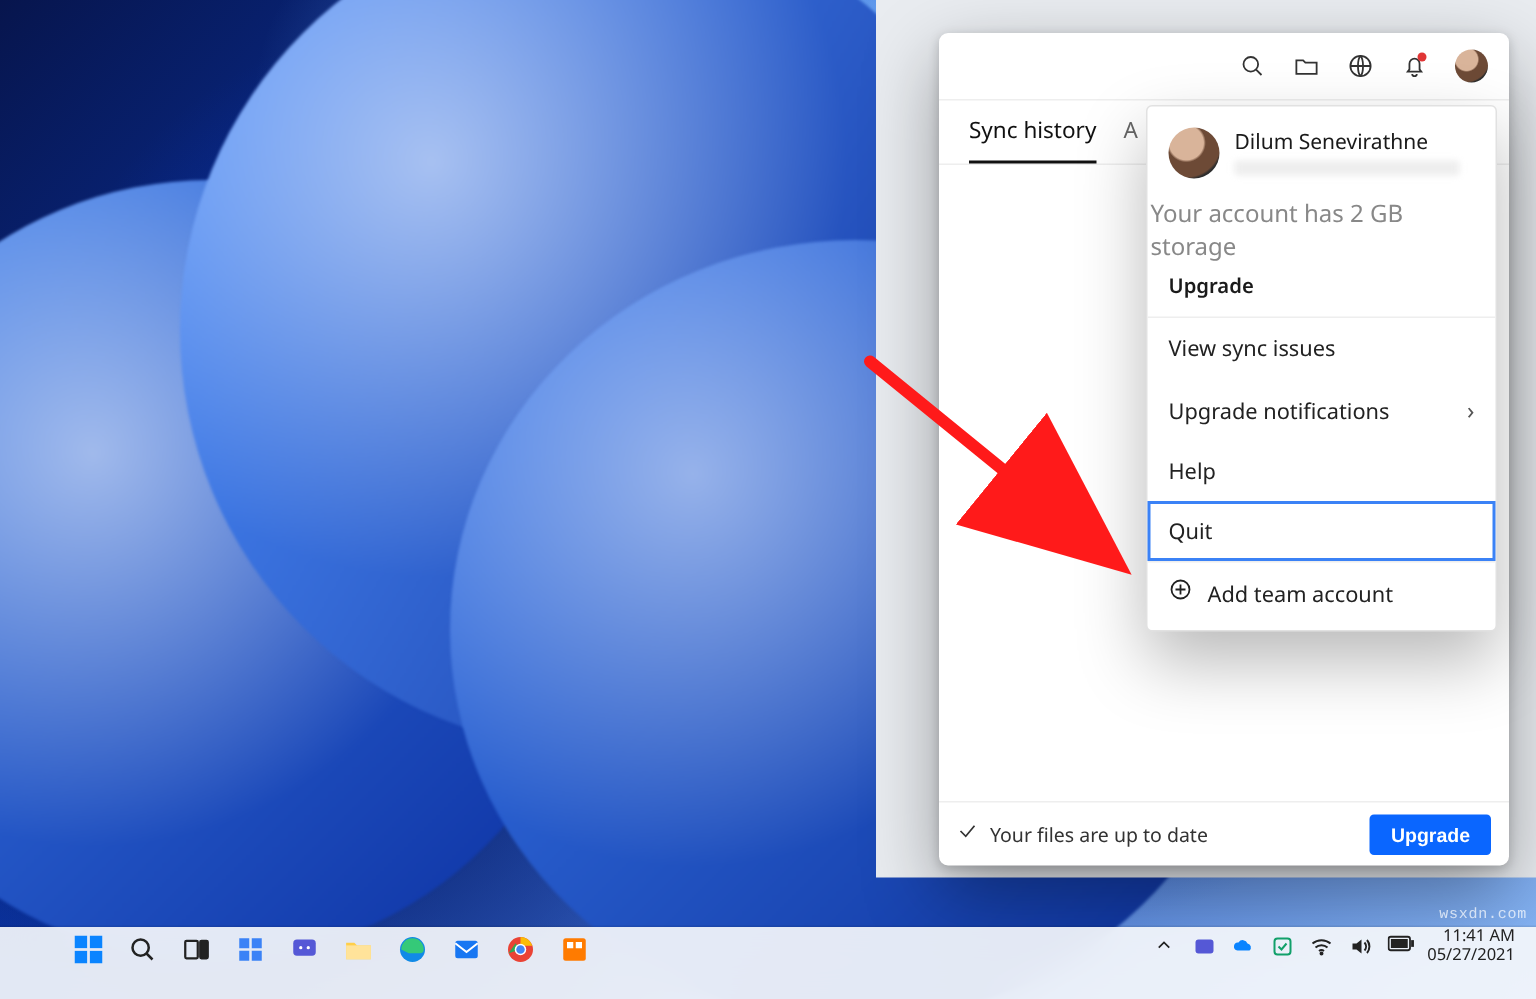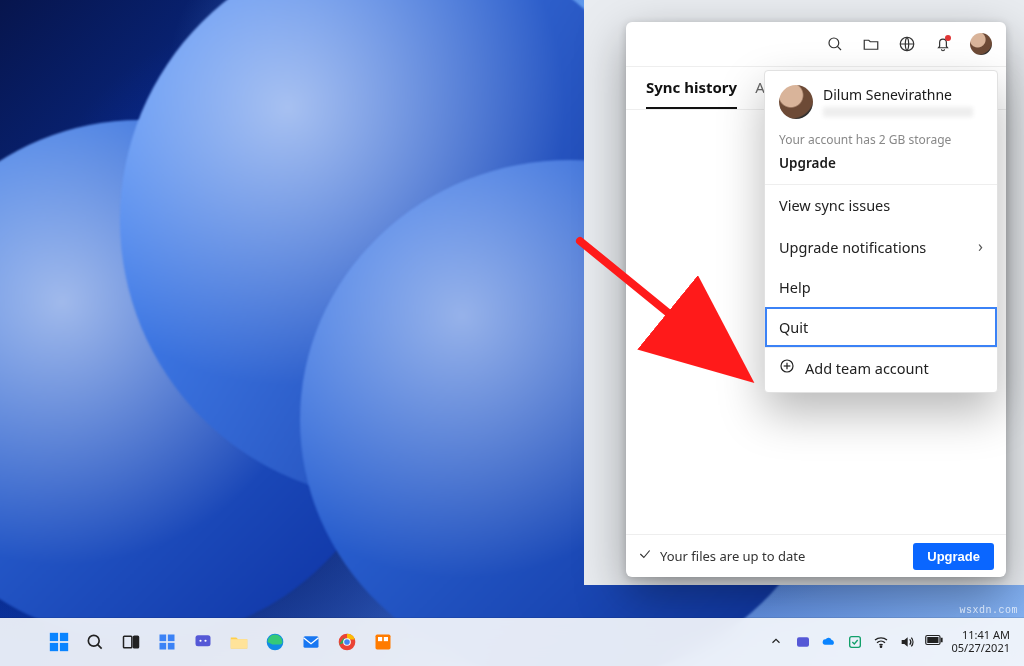--- a/index.html
+++ b/index.html
@@ -19,45 +19,45 @@
 
   
   .db-panel{position:absolute;right:18px;top:22px;width:380px;height:555px;background:#fff;border-radius:6px;box-shadow:0 18px 50px rgba(0,0,0,.35),0 2px 8px rgba(0,0,0,.2);display:flex;flex-direction:column}
   .db-top{height:44px;display:flex;align-items:center;justify-content:flex-end;gap:18px;padding:0 14px;border-bottom:1px solid #eee}
   .ico{width:18px;height:18px;display:inline-flex;align-items:center;justify-content:center;color:#333}
   .ico svg{width:18px;height:18px;stroke:#333;fill:none;stroke-width:1.6}
   .bell-dot{position:absolute;width:6px;height:6px;border-radius:50%;background:#e03535;margin-left:10px;margin-top:-12px}
   .avatar-sm{width:22px;height:22px;border-radius:50%;background:radial-gradient(circle at 35% 30%,#d9b49a 0 35%,#6d4a36 40% 70%,#2d2d2d 75%)}
   .db-tabs{display:flex;gap:18px;padding:10px 20px 0;font-size:15px;color:#666;border-bottom:1px solid #eee}
   .db-tab{padding-bottom:10px;cursor:pointer}
-  .db-tab.active{color:#111;border-bottom:2px solid #111;font-weight:700}
+  .db-tab.active{color:#111;border-bottom:2px solid #111;font-weight:400}
   .db-body{flex:1;display:flex;align-items:center;justify-content:center;padding:0 30px;text-align:center;color:#555;font-size:16px;line-height:1.5}
   .db-footer{height:42px;border-top:1px solid #eee;display:flex;align-items:center;padding:0 12px;font-size:13px;color:#333;gap:8px}
   .check svg{width:14px;height:14px;stroke:#333;fill:none;stroke-width:2}
   .btn-upgrade{margin-left:auto;background:#0a66ff;color:#fff;border:none;padding:6px 14px;border-radius:3px;font-weight:600;font-size:13px;cursor:pointer}
 
   
   .acct-menu{position:absolute;right:26px;top:70px;width:232px;background:#fff;border:1px solid #e1e1e1;border-radius:4px;box-shadow:0 20px 46px rgba(0,0,0,.28);font-size:14.5px;color:#222;padding-bottom:4px}
   .acct-head{display:flex;gap:10px;padding:14px 14px 10px;}
   .avatar-md{width:34px;height:34px;border-radius:50%;background:radial-gradient(circle at 35% 30%,#d9b49a 0 35%,#6d4a36 40% 70%,#2d2d2d 75%);flex:none}
   .acct-name{font-size:14px;color:#1a1a1a}
   .acct-mail{height:10px;width:150px;background:#eee;filter:blur(2px);border-radius:2px;margin-top:3px}
-  .acct-storage{padding:2px 14px 2px;font-size:12px;color:#888}
+  .acct-storage{padding:2px 2px 2px;font-size:16px;color:#888}
   .acct-upgrade{padding:4px 14px 12px;font-size:13.5px;color:#1a1a1a;font-weight:600;border-bottom:1px solid #eee;cursor:pointer}
   .mi{padding:10px 14px;cursor:pointer;display:flex;align-items:flex-end;gap:10px}
   .mi.sep-top{border-top:1px solid #eee}
   .mi .chev{margin-left:auto;font-size:16px;color:#555}
   .mi.quit{outline:2px solid #3b82f6;outline-offset:-2px}
   .plus-ico svg{width:16px;height:16px;stroke:#222;fill:none;stroke-width:1.8}
 
   
   .arrow{position:absolute;right:260px;top:235px;pointer-events:none}
 
   
-  .taskbar{position:absolute;left:0;right:0;bottom:0;height:48px;background:rgba(245,247,251,.92);backdrop-filter:blur(10px);display:flex;align-items:center;padding:0 8px;box-shadow:0 -1px 0 rgba(0,0,0,.08)}
+  .taskbar{position:absolute;left:0;right:0;bottom:0;height:48px;background:rgba(245,247,251,.92);backdrop-filter:blur(10px);display:flex;align-items:flex-start;padding:0 8px;box-shadow:0 -1px 0 rgba(0,0,0,.08)}
   .tb-center{display:flex;gap:6px;align-items:center;margin-left:auto;margin-right:auto}
   .tb-center{margin-left:36px}
   .tb-ico{width:30px;height:30px;border-radius:4px;display:flex;align-items:center;justify-content:center}
   .tb-right{margin-left:auto;display:flex;align-items:center;gap:10px;font-size:11px;color:#222}
   .tray-ico{width:16px;height:16px}
   .clock{text-align:right;line-height:1.15;padding-right:6px}
   .watermark{position:absolute;right:6px;bottom:50px;font-size:10px;color:rgba(255,255,255,.7);letter-spacing:.5px;font-family:Liberation Mono, monospace}
 </style>
 </head>
 <body>

